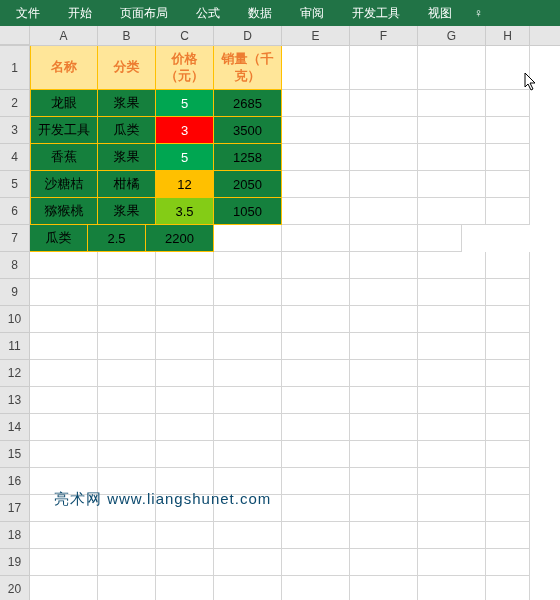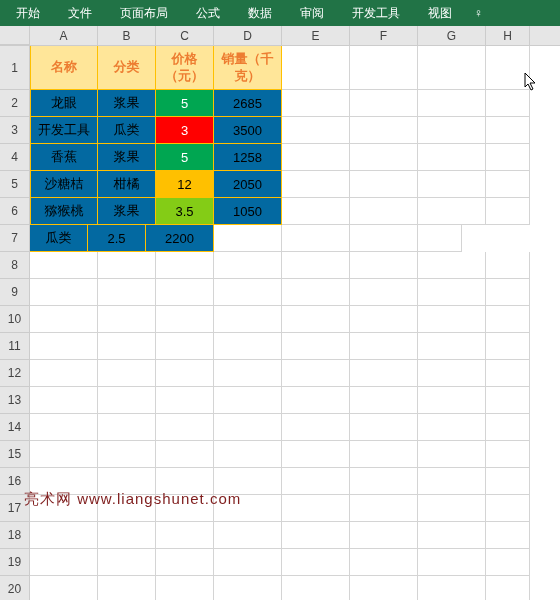--- a/index.html
+++ b/index.html
@@ -11,37 +11,37 @@
 .grid{position:relative}
 .col-headers{display:flex;height:20px;background:#e6e6e6;border-bottom:1px solid #ccc}
 .corner{width:30px;background:#e6e6e6;border-right:1px solid #ccc;border-bottom:1px solid #ccc}
 .col-h{text-align:center;font-size:12px;color:#444;border-right:1px solid #ccc;line-height:20px;background:#e6e6e6}
 .rows{display:flex;flex-direction:column}
 .row{display:flex;height:27px}
 .row.tall{height:44px}
 .row-h{width:30px;background:#e6e6e6;border-right:1px solid #ccc;border-bottom:1px solid #ccc;text-align:center;font-size:12px;color:#444;display:flex;align-items:center;justify-content:center}
 .cell{border-right:1px solid #d4d4d4;border-bottom:1px solid #d4d4d4;font-size:13px;display:flex;align-items:center;justify-content:center;background:#fff}
 .hdr-cell{background:#ffe699;color:#ed7d31;font-weight:bold;line-height:1.3;text-align:center;border-right:1px solid #ffc000;border-bottom:1px solid #ffc000}
-.data-cell{background:#0369a1;border-right:1px solid #ffc000;border-bottom:1px solid #ffc000}
+.data-cell{background:#15803d;border-right:1px solid #ffc000;border-bottom:1px solid #ffc000}
 .data-cell.edge-l{border-left:1px solid #ffc000}
 .hdr-cell.edge-l{border-left:1px solid #ffc000}
 .price-green{background:#00a651;color:#fff}
 .price-red{background:#ff0000;color:#fff}
 .price-orange{background:#ffc000}
 .price-blue{background:#84cc16}
 .cA{width:68px}.cB{width:58px}.cC{width:58px}.cD{width:68px}.cE{width:68px}.cF{width:68px}.cG{width:68px}.cH{width:44px}
-.watermark{position:absolute;left:24px;top:490px;font-size:15px;color:#7f1d1d;letter-spacing:1px}
+.watermark{position:absolute;left:54px;top:490px;font-size:15px;color:#0c4a6e;letter-spacing:1px}
 .cursor{position:absolute;right:22px;top:72px;font-size:16px}
 </style>
 </head>
 <body>
 
 <div class="ribbon" id="ribbon">
+    <div class="ribbon-tab file">文件</div>
     <div class="ribbon-tab">开始</div>
-    <div class="ribbon-tab file">文件</div>
     <div class="ribbon-tab">页面布局</div>
     <div class="ribbon-tab">公式</div>
     <div class="ribbon-tab">数据</div>
     <div class="ribbon-tab">审阅</div>
     <div class="ribbon-tab">开发工具</div>
     <div class="ribbon-tab">视图</div>
     <span class="help-icon">♀</span>
   </div>
 
 <div class="grid">

